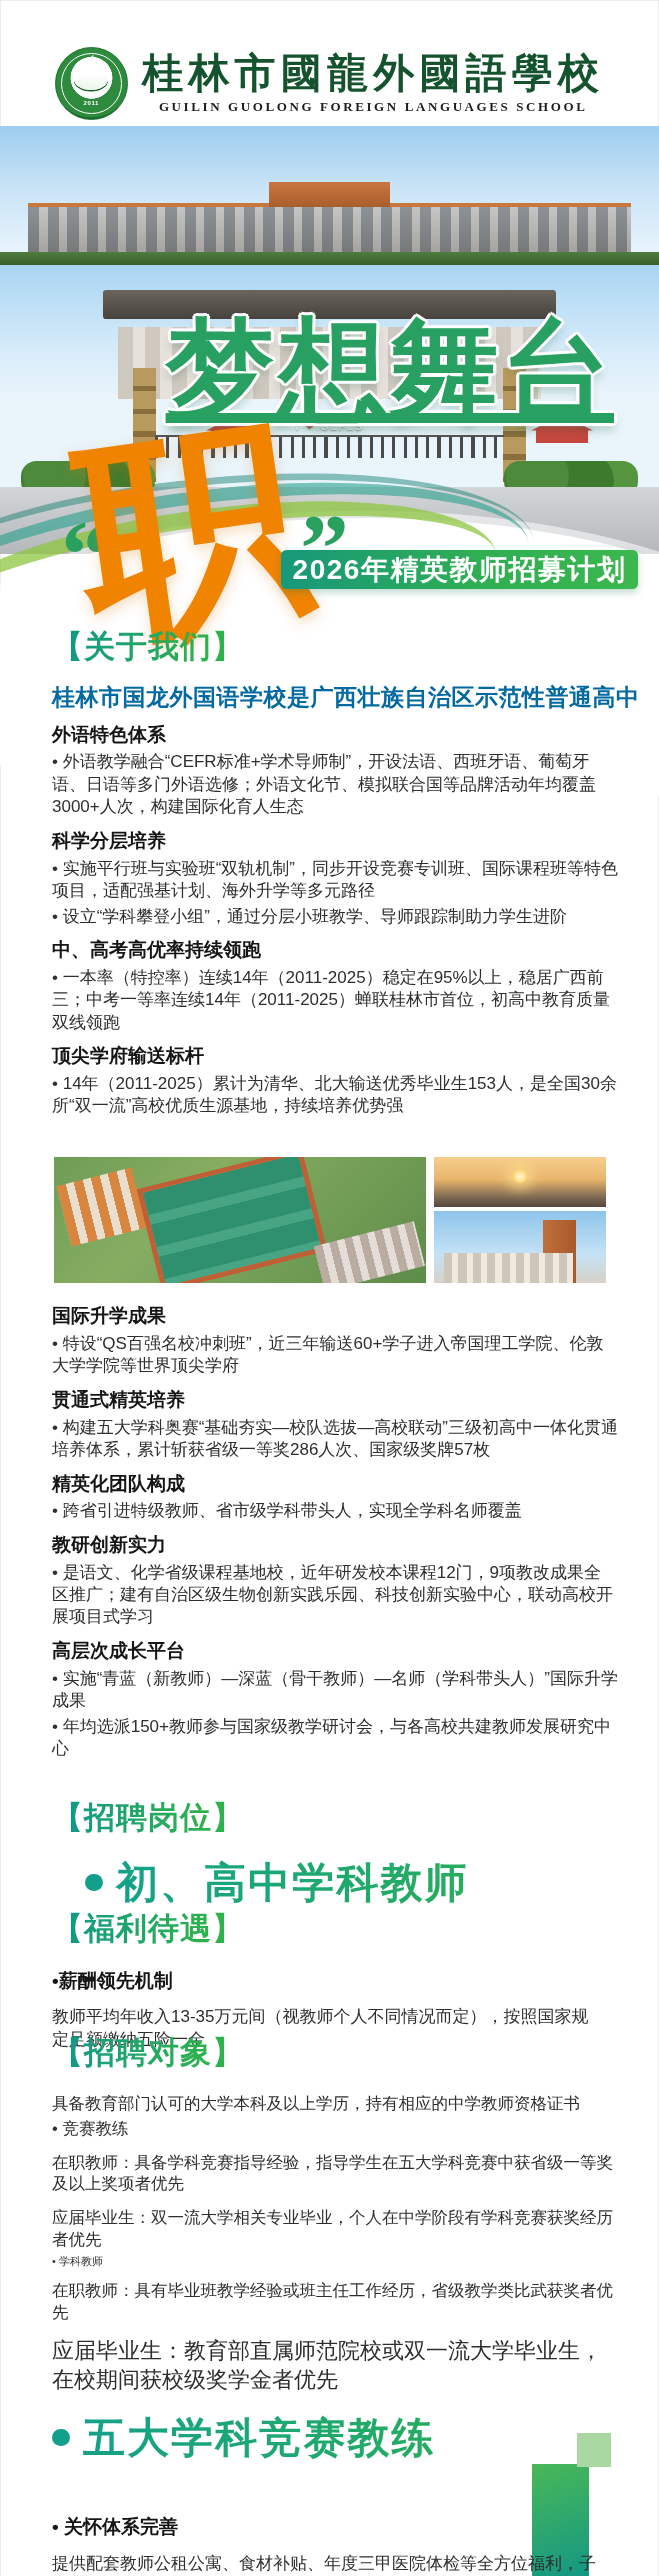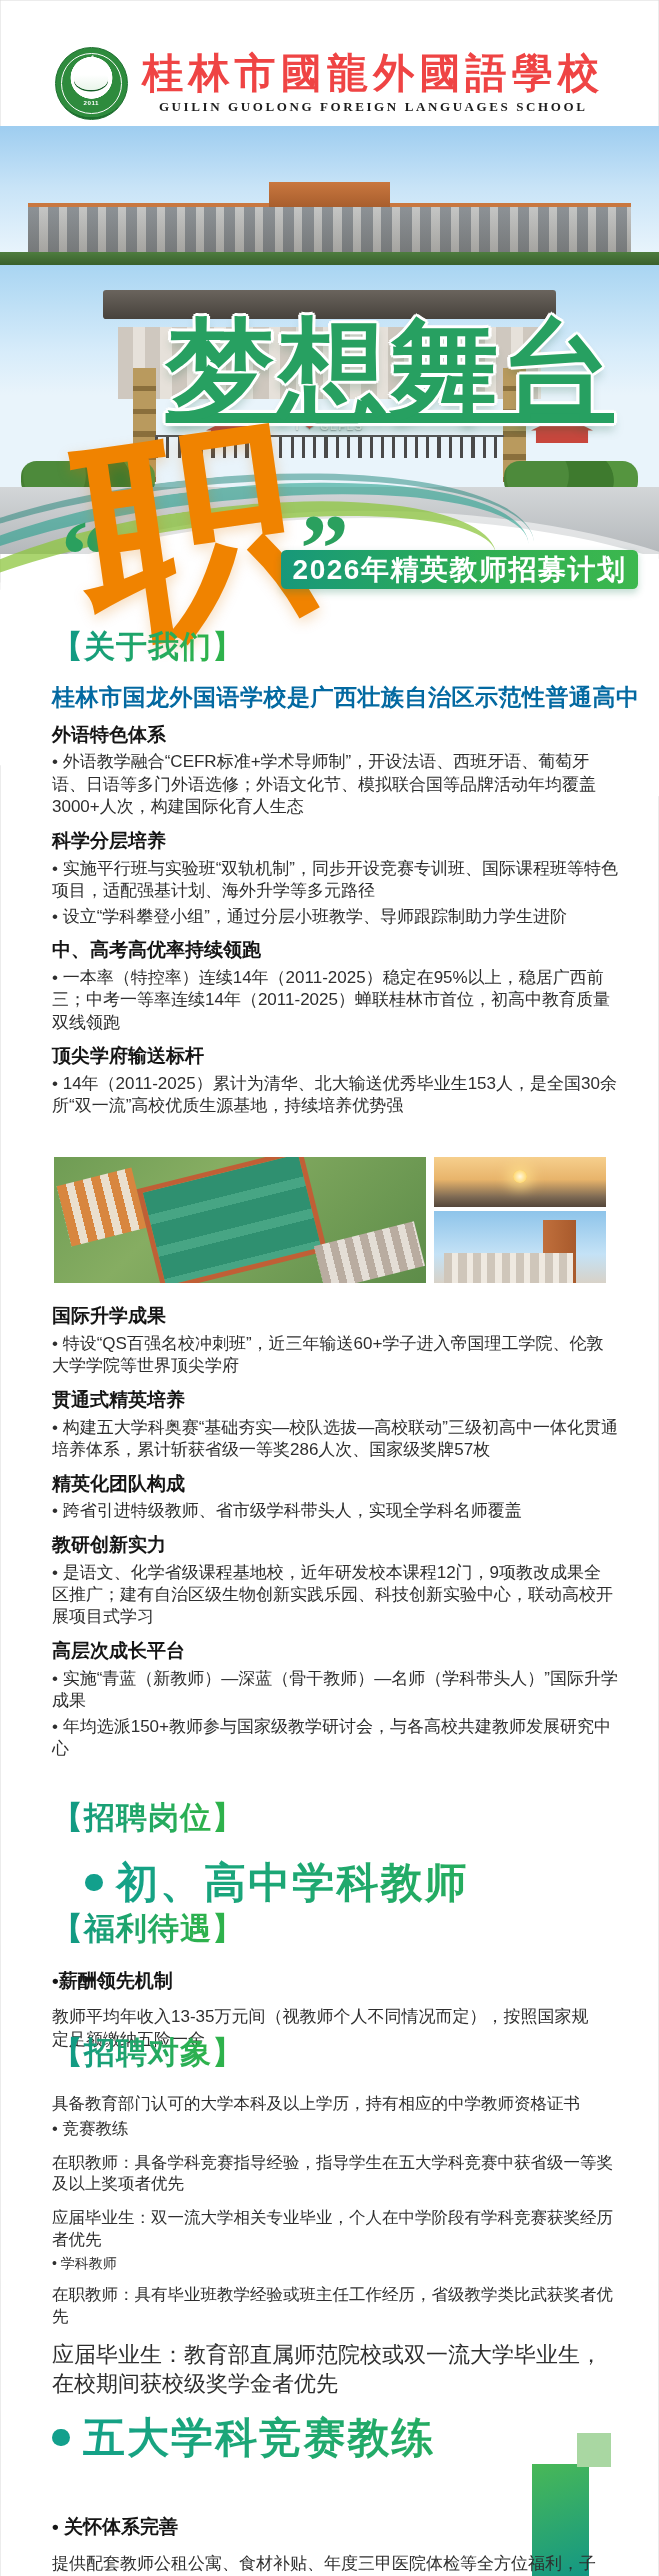--- a/index.html
+++ b/index.html
@@ -17,21 +17,21 @@
   .logo .ring{ position:absolute; inset:5.2px; border-radius:50%; border:1px solid #ffffff; }
   .logo .book{ position:absolute; left:50%; top:50%; width:34px; height:15.5px; transform:translate(-50%,-58%);
                background:linear-gradient(180deg,#ffffff,#e8f5e9); border-radius:3.1px 3.1px 50% 50%/3.1px 3.1px 70% 70%;
                box-shadow:0 1.5px 0 #145c25; }
   .logo .leaf{ position:absolute; left:50%; top:7.2px; width:4.1px; height:13.4px; background:#fff;
                transform:translateX(-50%) rotate(18deg); border-radius:50% 50% 0 0; opacity:.85; }
   .logo .yr{ position:absolute; left:50%; bottom:13.4px; transform:translateX(-50%); color:#fff;
              font-size:6.2px; font-weight:bold; letter-spacing:0.5px; }
   .titles{ text-align:center; }
   .title-zh{ font-family:"Liberation Serif","DejaVu Serif",serif; font-size:41px; font-weight:bold;
-             color:#ef4444; letter-spacing:5.2px; line-height:1.05; }
+             color:#14532d; letter-spacing:5.2px; line-height:1.05; }
   .title-en{ font-family:"Liberation Serif","DejaVu Serif",serif; font-size:13px; font-weight:bold;
              color:#1d1d1d; letter-spacing:2.6px; margin-top:4.1px; }
 
   
   .photo{ position:absolute; left:0; width:659px; overflow:hidden; }
   #hero-photo1{ top:126px; height:139px;
      background:linear-gradient(180deg,#9ecdf0 0%,#c9e4f7 45%,#eef7fd 100%); }
   #hero-photo1 .bld{ position:absolute; left:28px; right:28px; bottom:0; height:62px;
      background:repeating-linear-gradient(90deg,#9aa3ad 0 11.3px,#d7dde3 11.3px 19.6px),
                 linear-gradient(180deg,#e9e4dd,#b9b2a8); background-blend-mode:multiply;
@@ -278,21 +278,21 @@
     <div class="blk-title" style="margin-top:20.6px;">•<span>薪酬领先机制</span></div>
     <div class="plain" style="width:546px;">教师平均年收入13-35万元间（视教师个人不同情况而定），按照国家规定足额缴纳五险一金</div>
   </div>
 
   <div class="sec" style="top:2036px;">
     <span class="bracket-h">【招聘对象】</span>
     <div class="plain" style="margin-top:23px; font-size:16.5px;">具备教育部门认可的大学本科及以上学历，持有相应的中学教师资格证书</div>
     <div class="bullet" style="font-size:16.5px;">竞赛教练</div>
     <div class="plain" style="font-size:16.5px;">在职教师：具备学科竞赛指导经验，指导学生在五大学科竞赛中获省级一等奖及以上奖项者优先</div>
     <div class="plain" style="font-size:16.5px;">应届毕业生：双一流大学相关专业毕业，个人在中学阶段有学科竞赛获奖经历者优先</div>
-    <div class="bullet" style="font-size:14px;">学科教师</div>
+    <div class="bullet" style="font-size:11px;">学科教师</div>
     <div class="plain" style="font-size:16.5px;">在职教师：具有毕业班教学经验或班主任工作经历，省级教学类比武获奖者优先</div>
     <div class="plain" style="font-size:22px;font-family:Liberation Serif, serif;">应届毕业生：教育部直属师范院校或双一流大学毕业生，在校期间获校级奖学金者优先</div>
   </div>
 
   <div class="sec" style="top:2415px;">
     <div class="pos-line">
       <span class="pos-dot"></span><span>五大学科竞赛教练</span>
     </div>
   </div>
   <div class="deco-sq" id="deco-1"></div>

